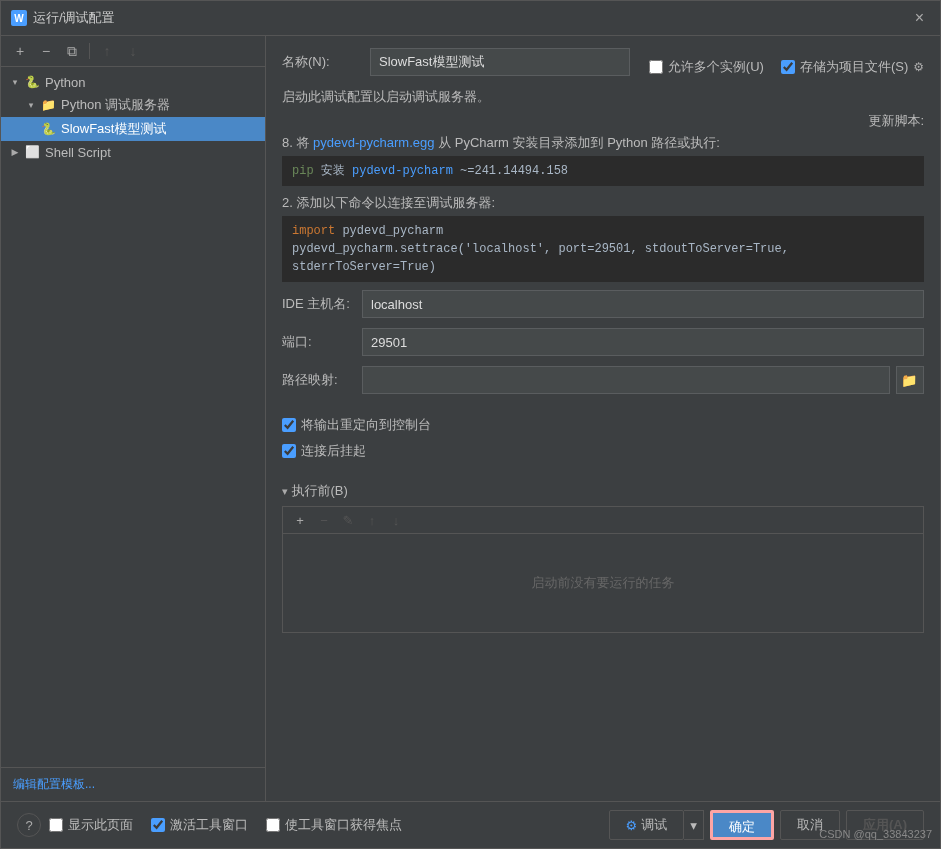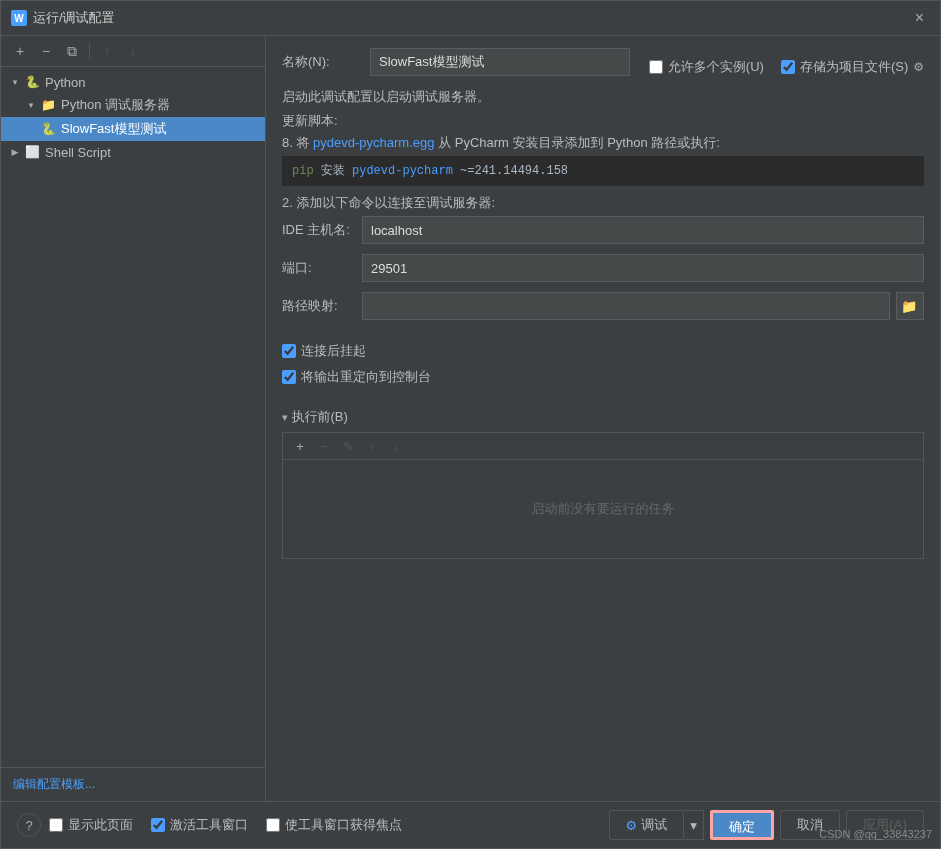--- a/index.html
+++ b/index.html
@@ -173,20 +173,21 @@
     }
     .info-text {
       color: #bbb;
       font-size: 13px;
       margin-bottom: 6px;
     }
     .section-title {
       color: #bbb;
       font-size: 13px;
       margin-bottom: 4px;
+      text-align: right;
     }
     .code-block {
       background: #2b2b2b;
       border: none;
       padding: 6px 10px;
       margin-bottom: 8px;
       font-family: "Courier New", monospace;
       font-size: 12px;
     }
     .code-line { line-height: 1.5; font-family: Liberation Mono, monospace; }
@@ -437,20 +438,29 @@
         <div class="code-line">
           <span class="code-cmd">pip</span>
           <span class="code-normal"> 安装 </span>
           <span class="code-pkg">pydevd-pycharm</span>
           <span style="color:#a9b7c6;">~=241.14494.158</span>
         </div>
       </div>
 
       <div class="step-text">2. 添加以下命令以连接至调试服务器:</div>
 
+      <div class="code-block">
+        <div class="code-line">
+          <span class="code-kw">import </span>
+          <span class="code-normal">pydevd_pycharm</span>
+        </div>
+        <div class="code-line">
+          <span style="color:#a9b7c6;">pydevd_pycharm.settrace('localhost', port=29501, stdoutToServer=True, stderrToServer=True)</span>
+        </div>
+      </div>
 
       <div class="form-row">
         <span class="form-label">IDE 主机名:</span>
         <input class="form-input" type="text" value="localhost" style="">
       </div>
 
       <div class="form-row">
         <span class="form-label">端口:</span>
         <input class="form-input" type="text" value="29501" style="">
       </div>
@@ -459,25 +469,25 @@
         <span class="form-label">路径映射:</span>
         <div class="path-row" style="flex:1;">
           <input class="path-input" type="text" style="">
           <button class="path-btn">📁</button>
         </div>
       </div>
 
       <div class="checkboxes-section">
         <div class="checkbox-item">
           <input type="checkbox" checked="" style="accent-color: rgb(74, 158, 255);">
-          <span>连接后挂起</span>
+          <span>将输出重定向到控制台</span>
         </div>
         <div class="checkbox-item">
           <input type="checkbox" checked="" style="accent-color: rgb(74, 158, 255);">
-          <span>将输出重定向到控制台</span>
+          <span>连接后挂起</span>
         </div>
       </div>
 
       <div class="section-before">
         <div class="section-before-header">
           <span class="arrow">▾</span>
           <span>执行前(B)</span>
         </div>
         <div class="before-toolbar">
           <button class="before-toolbar-btn">+</button>

